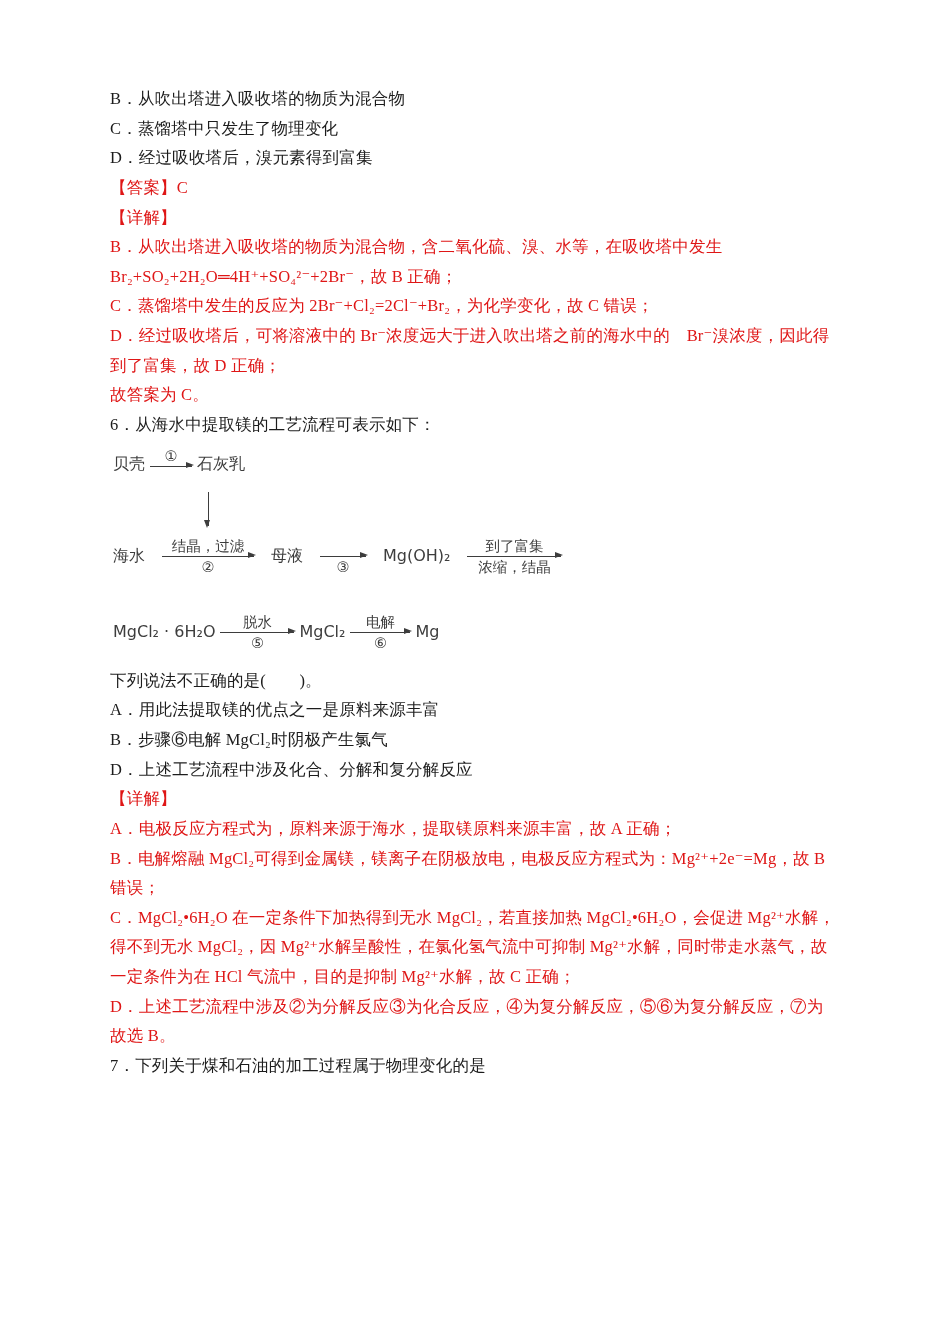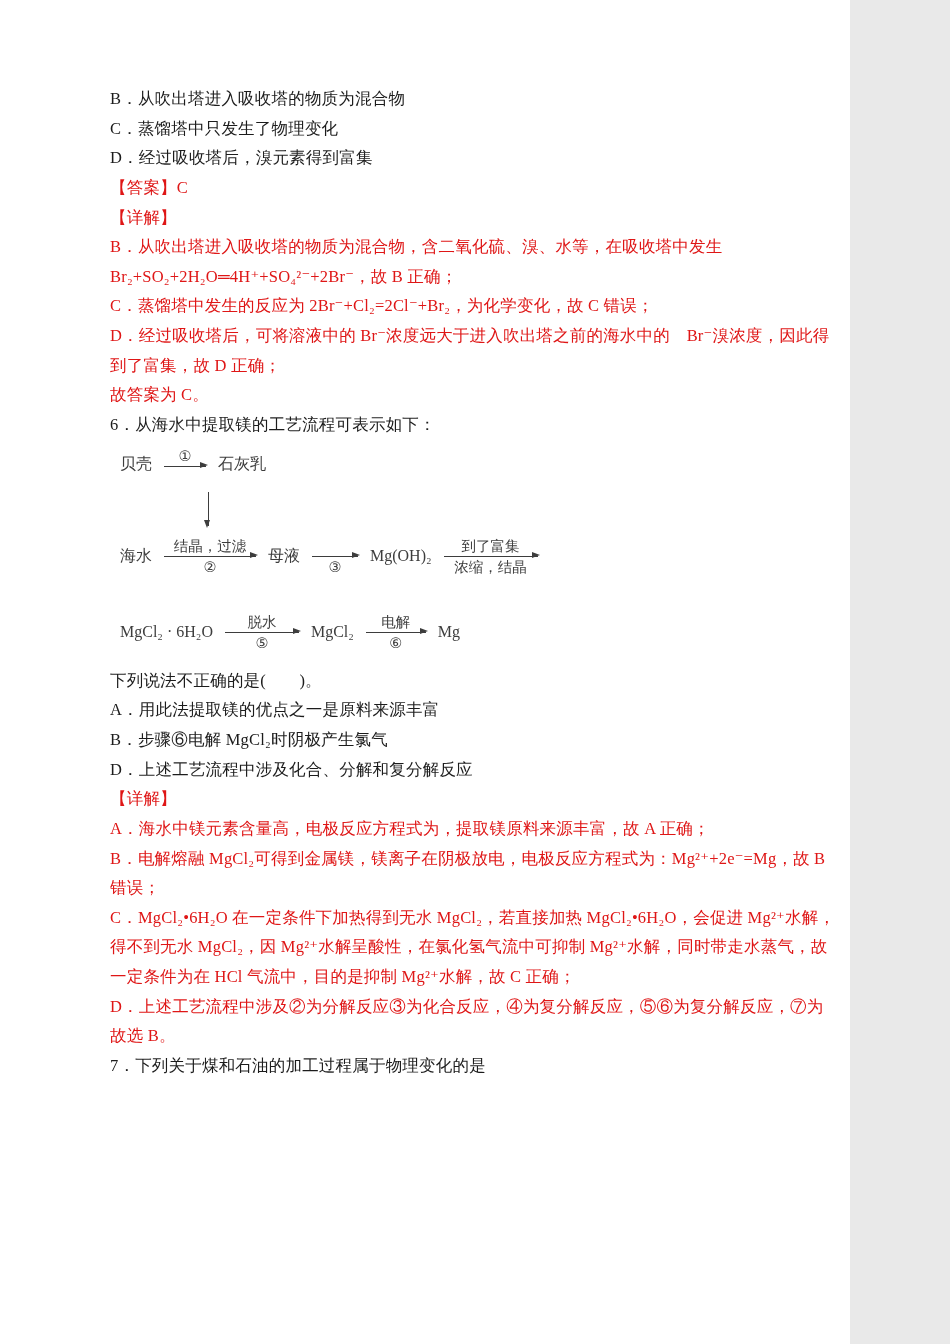--- a/index.html
+++ b/index.html
@@ -1,18 +1,18 @@
 <!DOCTYPE html>
 <html style="--ink: #1c1c1c; --red: #df1616; --dink: #3d3d3d;"><head>
 <meta charset="utf-8">
 <style>
   html,body{margin:0;padding:0;background:#e9e9e9;}
   .page{
     position:relative;
-    width:850px;height:1344px;
+    width:950px;height:1344px;
     background:#ffffff;
     overflow:hidden;
     font-family:"Liberation Serif","DejaVu Serif",serif;
     font-size:16px;
     color:var(--ink,#1c1c1c);
   }
   .content{position:absolute;left:110px;top:84px;width:742px;}
   .ln{
     margin:0;height:29.65px;line-height:29.65px;
     white-space:nowrap;
@@ -23,21 +23,21 @@
   .ln.black{color:var(--ink,#1c1c1c);}
 
   
   .diagram{
     position:relative;height:226px;width:742px;
     color:var(--dink,#3d3d3d);
     font-family:"DejaVu Sans","Liberation Sans",sans-serif;
     font-size:16px;
   }
   .drow{position:absolute;left:0;display:flex;align-items:center;white-space:nowrap;}
-  .drow .node{margin:0 10px;line-height:20px;font-family:Liberation Serif, serif;}
+  .drow .node{margin:0 3px;line-height:20px;}
   .harrow{display:inline-flex;flex-direction:column;align-items:center;margin:0 2px;}
   .harrow .lbl{font-size:14.5px;line-height:20px;height:20px;padding:0 5px;white-space:nowrap;}
   .harrow .lbl.small{height:15px;line-height:15px;}
   .harrow .shaft{
     position:relative;align-self:stretch;height:0;
     border-top:1.7px solid var(--dink,#3d3d3d);
   }
   .harrow .shaft::after{
     content:"";position:absolute;right:-2px;top:-4.6px;
     border-left:8px solid var(--dink,#3d3d3d);
@@ -50,21 +50,21 @@
   }
   .varrow::after{
     content:"";position:absolute;left:-4.8px;bottom:-2px;
     border-top:8px solid var(--dink,#3d3d3d);
     border-left:3.8px solid transparent;
     border-right:3.8px solid transparent;
   }
   .row1{top:6px;}
   .row1 .harrow .shaft{min-width:42px;}
   .v1{top:52px;left:98px;height:34px;}
-  .row2{top:96px;}
+  .row2{top:96px;gap:12px;}
   .row3{top:172px;}
   .w-crystal .shaft{min-width:92px;}
   .w-step3 .shaft{min-width:46px;}
   .w-acid .shaft{min-width:94px;}
   .w-dehydrate .shaft{min-width:74px;}
   .w-electrolyze .shaft{min-width:60px;}
 </style>
 </head>
 <body>
 
@@ -137,21 +137,21 @@
         <span class="node">Mg</span>
       </div>
     </div>
 
     <div id="lines-bottom">
         <p class="ln black">下列说法不正确的是(　　)。</p>
         <p class="ln black">A．用此法提取镁的优点之一是原料来源丰富</p>
         <p class="ln black">B．步骤⑥电解 MgCl₂时阴极产生氯气</p>
         <p class="ln black">D．上述工艺流程中涉及化合、分解和复分解反应</p>
         <p class="ln red">【详解】</p>
-        <p class="ln red">A．海水中镁元素含量高，电极反应方程式为，提取镁原料来源丰富，故 A 正确；</p>
+        <p class="ln red">A．电极反应方程式为，原料来源于海水，提取镁原料来源丰富，故 A 正确；</p>
         <p class="ln red">B．电解熔融 MgCl₂可得到金属镁，镁离子在阴极放电，电极反应方程式为：Mg²⁺+2e⁻=Mg，故 B</p>
         <p class="ln red">错误；</p>
         <p class="ln red">C．MgCl₂•6H₂O 在一定条件下加热得到无水 MgCl₂，若直接加热 MgCl₂•6H₂O，会促进 Mg²⁺水解，</p>
         <p class="ln red">得不到无水 MgCl₂，因 Mg²⁺水解呈酸性，在氯化氢气流中可抑制 Mg²⁺水解，同时带走水蒸气，故</p>
         <p class="ln red">一定条件为在 HCl 气流中，目的是抑制 Mg²⁺水解，故 C 正确；</p>
         <p class="ln red">D．上述工艺流程中涉及②为分解反应③为化合反应，④为复分解反应，⑤⑥为复分解反应，⑦为</p>
         <p class="ln red">故选 B。</p>
         <p class="ln black">7．下列关于煤和石油的加工过程属于物理变化的是</p>
       </div>
 

